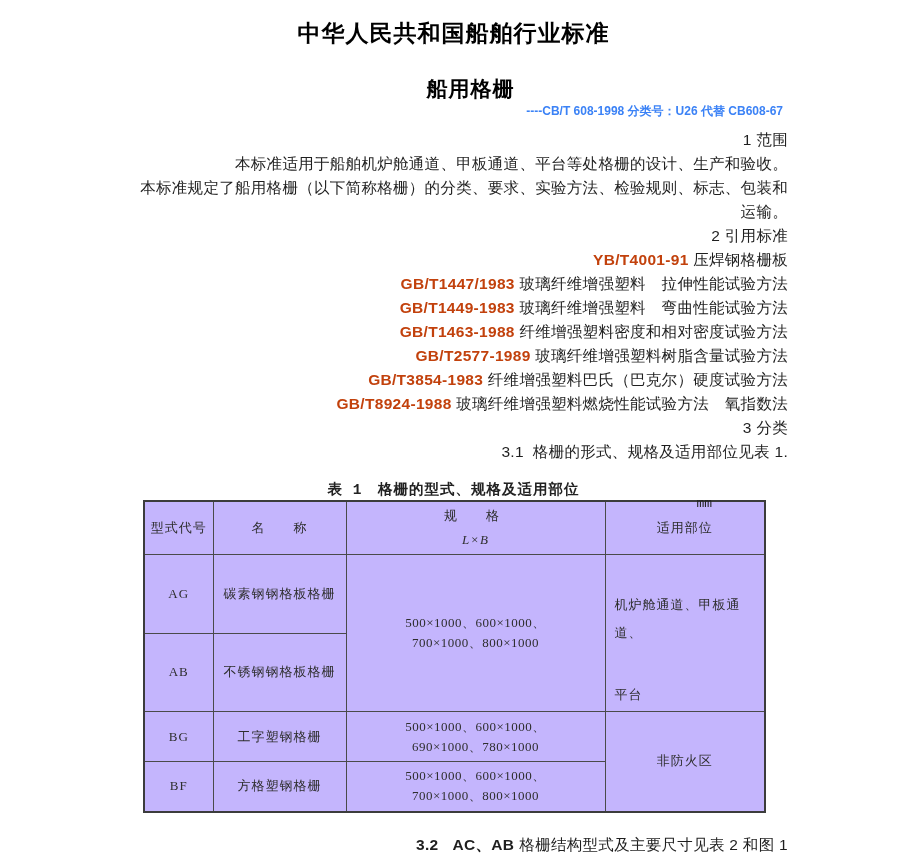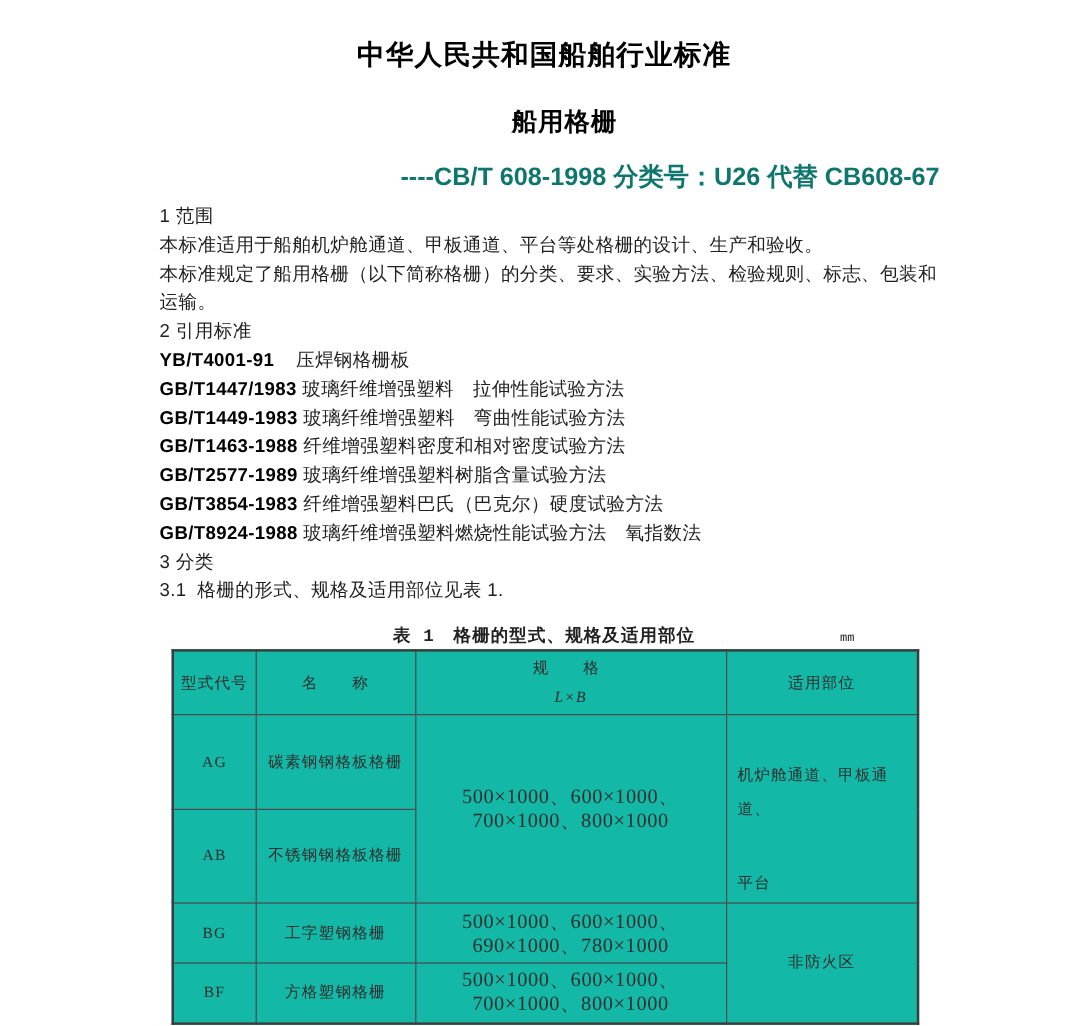--- a/index.html
+++ b/index.html
@@ -7,60 +7,60 @@
   .page {
     position: relative;
     width: 907px;
     height: 855px;
     background: #ffffff;
     font-family: "Liberation Sans", sans-serif;
     color: #1f1f1f;
     overflow: hidden;
   }
   .doc-title {
-    padding-top: 30px;
+    padding-top: 18px;
     text-align: center;
     font-size: 23px;
     font-weight: bold;
     color: #000;
     letter-spacing: 1px;
   }
   .doc-subtitle {
     margin-top: 26px;
     text-align: center;
     font-size: 21px;
     font-weight: bold;
     color: #000;
     letter-spacing: 1px;
     padding-left: 34px;
   }
   .std-line {
     width: 783px;
-    margin-top: 18px;
+    margin-top: 0;
     text-align: right;
-    font-size: 21px;
-    font-weight: bold;
-    color: #0f766e;
+    font-size: 12px;
+    font-weight: bold;
+    color: #3b82f6;
   }
   .content {
     margin-left: 133px;
     width: 655px;
     margin-top: 8px;
     font-size: 15.5px;
     line-height: 24px;
     letter-spacing: 0.3px;
   }
-  .line { min-height: 24px; }
+  .line { min-height: 24px; text-align: right; }
   .heading { font-weight: normal; }
   .ref-row { white-space: nowrap; }
   .ref-code {
     display: inline-block;
     min-width: 109px;
     font-weight: bold;
-    color: #000000;
+    color: #c2410c;
   }
   .sub-num { font-weight: normal; margin-right: 9px; }
   .sub-num-wide { font-weight: bold; margin-right: 14px; }
   .sub-lead { font-weight: bold; margin-right: 5px; }
 
   
   .table-block {
     margin-left: 10px;
     width: 621px;
     margin-top: 14px;
@@ -73,50 +73,50 @@
     font-size: 14.5px;
     font-weight: 600;
     letter-spacing: 1px;
     height: 22px;
     color: #222;
     font-family: Liberation Mono, monospace;
   }
   .t-unit {
     position: absolute;
     right: 52px;
-    top: 2px;
+    top: 14px;
     font-weight: normal;
-    font-size: 10px;
+    font-size: 13px;
     letter-spacing: 0;
   }
   table.t1 {
     width: 621px;
     border-collapse: collapse;
-    background: #14b8a6;
+    background: #c4b5fd;
     table-layout: fixed;
   }
   table.t1 td {
     border: 1px solid #4a4a4a;
     text-align: center;
     vertical-align: middle;
     font-size: 13px;
     padding: 2px 4px;
     letter-spacing: 1px;
   }
   table.t1 { border: 2px solid #3c3c3c; }
   .col-code  { width: 69px; }
   .col-name  { width: 133px; }
   .col-spec  { width: 259px; }
   .col-app   { width: 160px; }
   .row-head td { height: 50px; }
   .row-short td { height: 29px; }
   .row-tall td { height: 50px; }
   .spec-head-top { display: block; letter-spacing: 8px; }
   .spec-head-sub { display: block; font-style: italic; font-family: "Liberation Serif", serif; letter-spacing: 1px; font-size: 13px; }
-  .spec-cell div { line-height: 20px; font-size: 17px; letter-spacing: 0.5px; }
+  .spec-cell div { line-height: 20px; font-size: 13px; letter-spacing: 0.5px; }
   .app-left { text-align: left !important; padding-left: 9px !important; }
   .app-left div { line-height: 28px; margin-top: 34px; }
   .code-cell { font-family: "Liberation Serif", serif; font-size: 13px; letter-spacing: 0.5px; }
 
   .after-table { margin-top: 20px; }
 </style>
 </head>
 <body>
 
 <div class="page">

